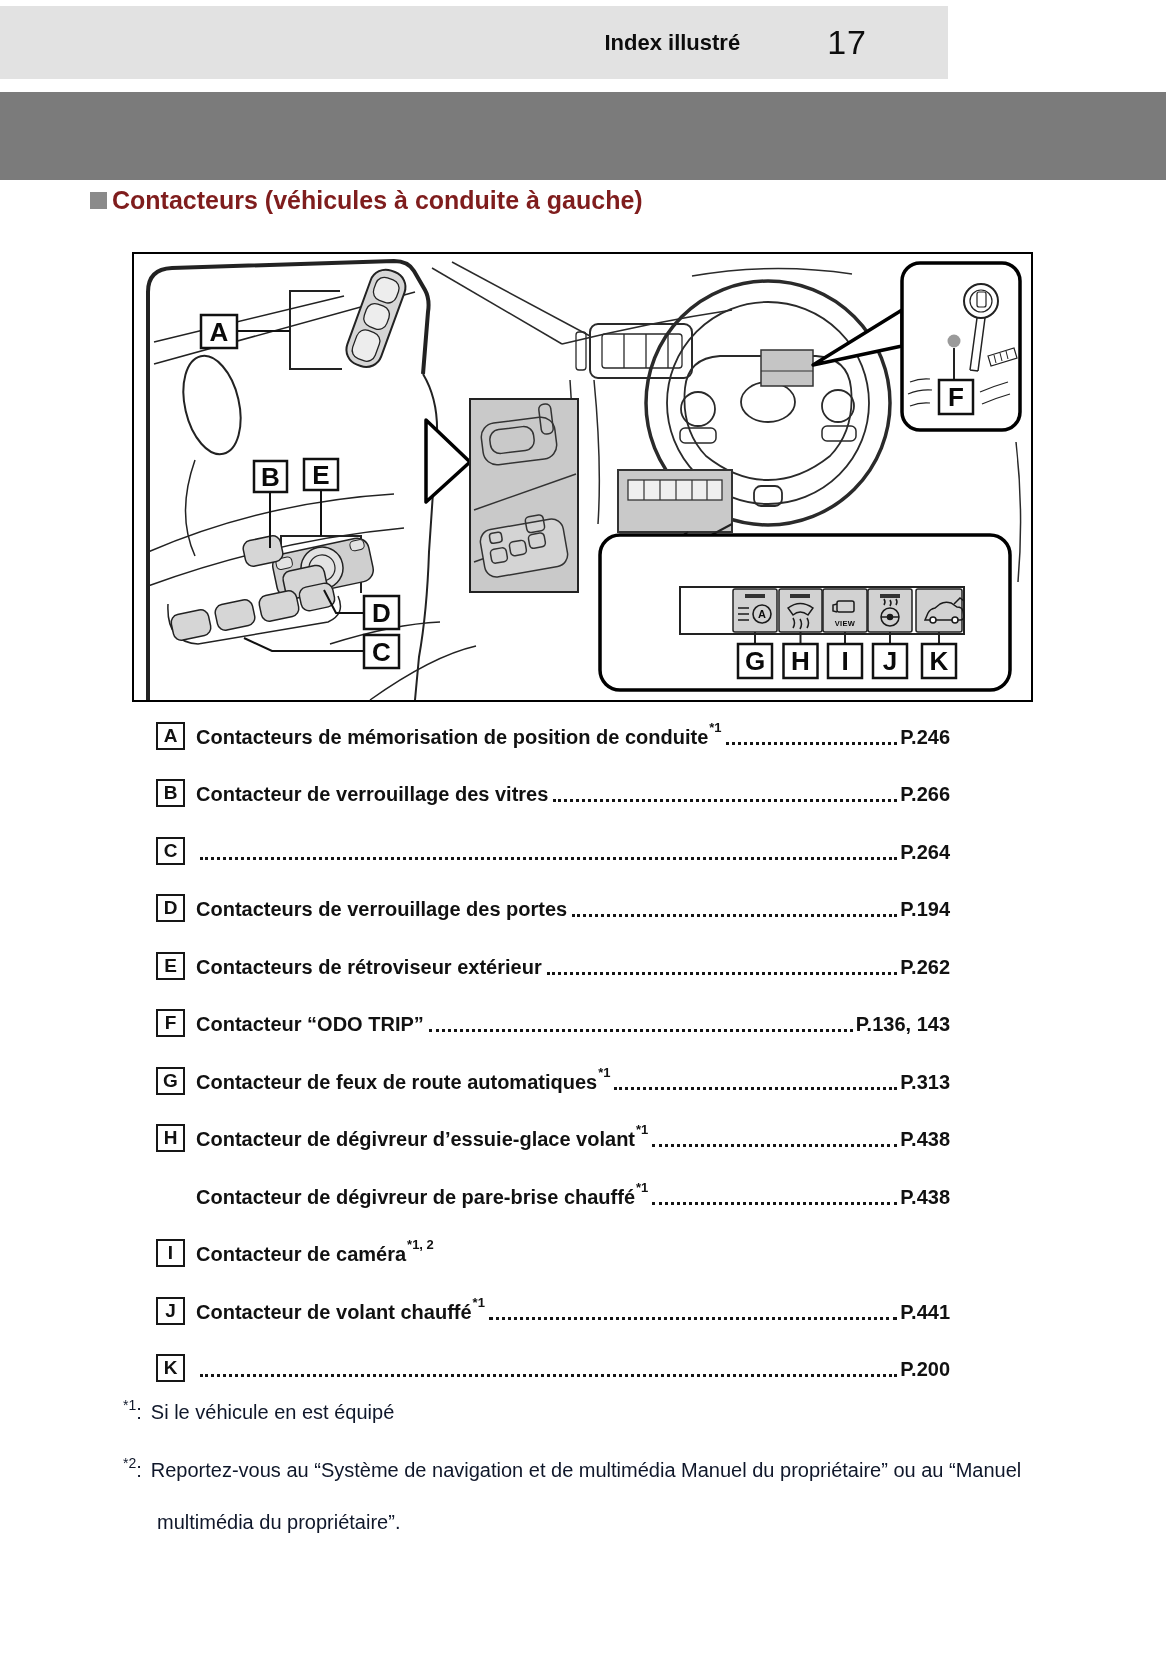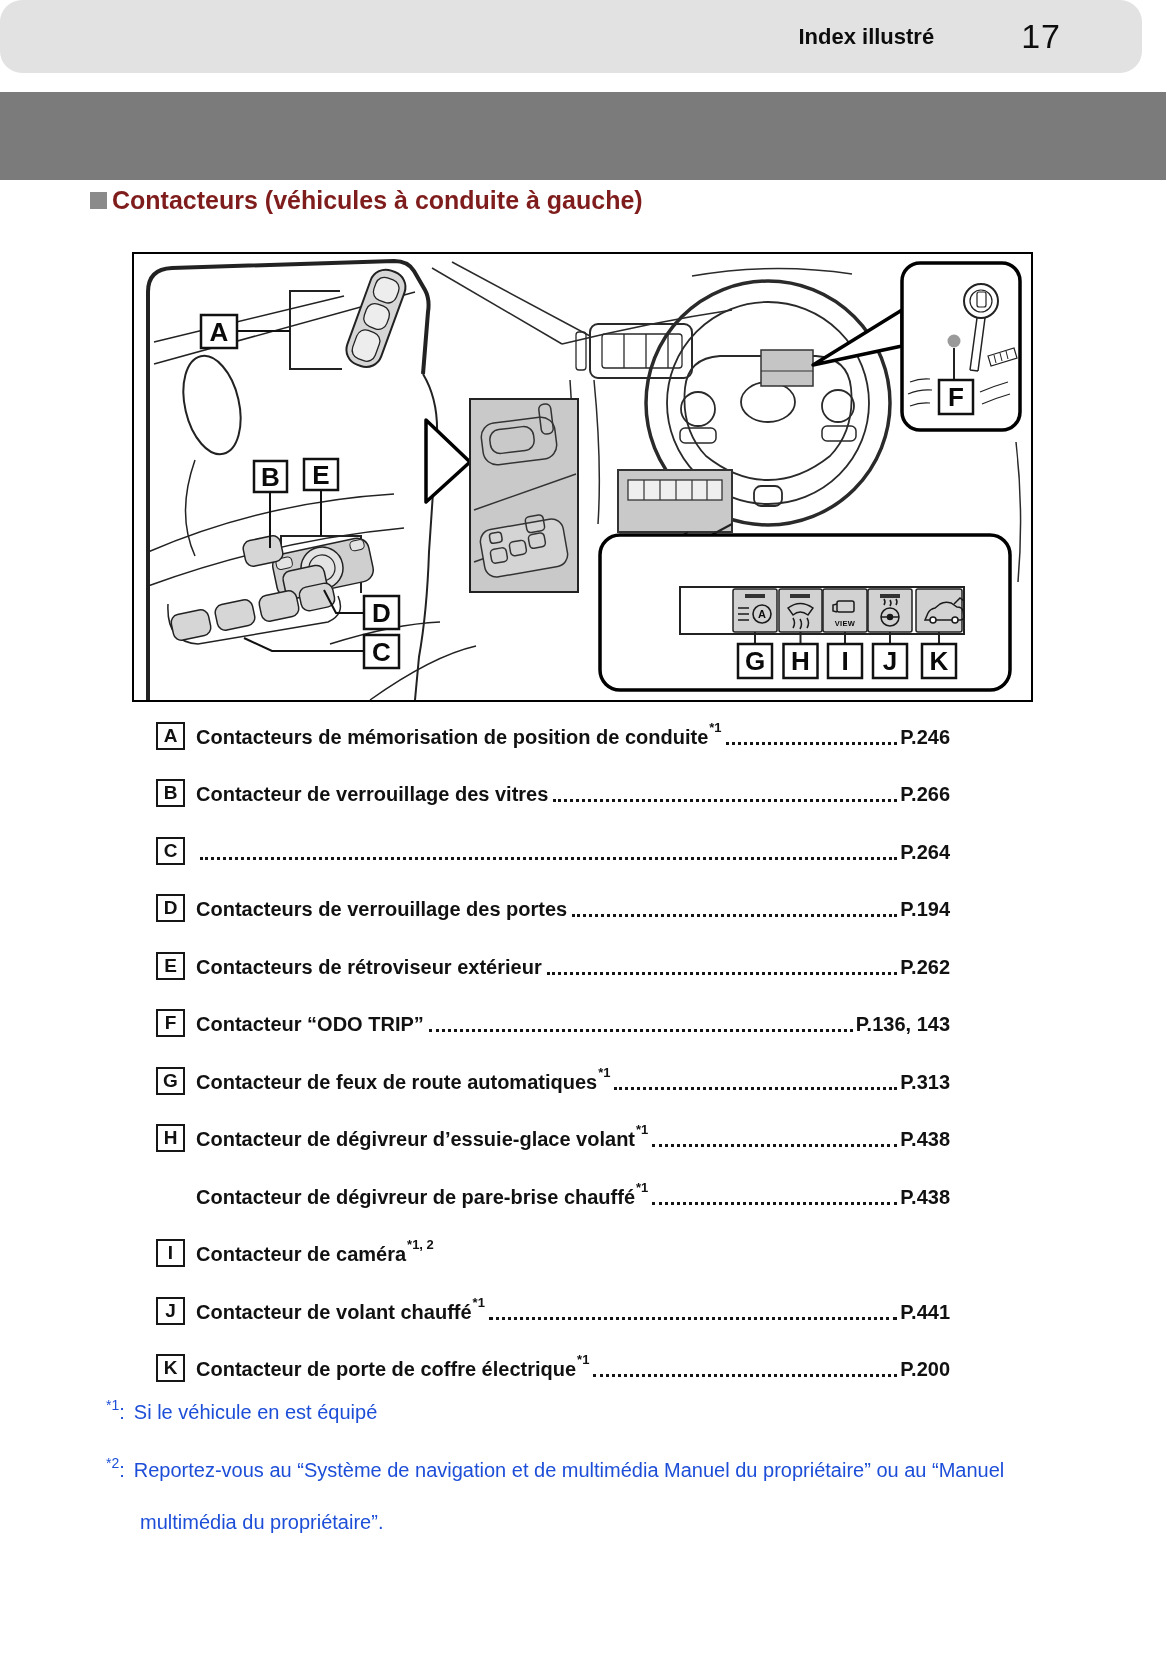--- a/index.html
+++ b/index.html
@@ -1,20 +1,20 @@
 <!DOCTYPE html>
 <html><head>
 <meta charset="utf-8">
 <style>
   html,body{margin:0;padding:0;}
   body{width:1166px;height:1654px;background:#fff;font-family:"Liberation Sans",sans-serif;color:#111;position:relative;overflow:hidden;}
   .abs{position:absolute;}
 
   
-  .header-band{left:0;top:0;width:1142px;height:73px;background:#e2e2e2;display:flex;align-items:center;justify-content:flex-end;padding-right:81px;box-sizing:border-box;border-radius:22px;}
+  .header-band{left:0;top:6px;width:948px;height:73px;background:#e2e2e2;display:flex;align-items:center;justify-content:flex-end;padding-right:81px;box-sizing:border-box;}
   .header-title{font-weight:700;font-size:22px;color:#0d0d0d;}
   .header-page{font-weight:400;font-size:34px;color:#0d0d0d;margin-left:87px;letter-spacing:1px;}
 
   .banner{left:0;top:92px;width:1166px;height:88px;background:#7b7b7b;}
 
   
   .section-title{left:90px;top:186px;display:flex;align-items:flex-start;}
   .sq{width:17px;height:17px;background:#8a8a8a;margin:6px 5px 0 0;flex:none;}
   .st-text{font-weight:700;font-size:25px;line-height:29px;color:#7f1d1d;}
 
@@ -29,21 +29,21 @@
   .list{left:156px;top:722px;width:794px;height:680px;}
   .row{position:absolute;left:0;right:0;height:28px;display:flex;align-items:flex-end;}
   .lbox{width:29px;height:28px;border:2px solid #161616;box-sizing:border-box;display:flex;align-items:center;justify-content:center;font-weight:700;font-size:19px;background:#fff;margin-right:11px;flex:none;}
   .row.no-box{padding-left:40px;}
   .lbl{font-weight:700;font-size:20px;line-height:26px;white-space:nowrap;}
   sup.s{font-size:13px;font-weight:700;position:relative;top:-4px;margin-left:1px;}
   .leader{flex:1;border-bottom:3.2px dotted #141414;margin:0 3px 5px 4px;min-width:18px;}
   .pg{font-weight:700;font-size:20px;line-height:26px;white-space:nowrap;margin-top:20px;}
 
   
-  .fn{left:106px;width:900px;font-size:20px;color:#1d4ed8;padding-left:34px;text-indent:-34px;}
+  .fn{left:123px;width:900px;font-size:20px;color:#0f172a;padding-left:34px;text-indent:-34px;}
   .fn1{top:1392px;line-height:28px;}
   .fn2{top:1438px;line-height:52px;}
   .fnm sup{font-size:14px;position:relative;top:-1px;}
   .fnm::after{content:":";}
   .fn .fnt{margin-left:9px;}
 </style>
 </head>
 <body>
 
 <div class="abs header-band">
@@ -344,21 +344,20 @@
         <span>J</span>
       </span>
     <span class="lbl"><span>Contacteur de volant chauffé</span><sup class="s">*1</sup></span>
     <span class="leader"></span>
     <span class="pg">P.441</span>
   </div>
   <div class="row" style="top:632px">
     <span class="lbox">
         <span>K</span>
       </span>
-    <span class="lbl"><span>Contacteur de porte de coffre électrique</span><sup class="s">*1</sup></span>
     <span class="leader"></span>
     <span class="pg">P.200</span>
   </div>
 </div>
 
 <div class="abs fn fn1">
   <span class="fnm"><sup>*1</sup></span><span class="fnt">Si le véhicule en est équipé</span>
 </div>
 <div class="abs fn fn2">
   <span class="fnm"><sup>*2</sup></span><span class="fnt">Reportez-vous au “Système de navigation et de multimédia Manuel du propriétaire” ou au “Manuel multimédia du propriétaire”.</span>

